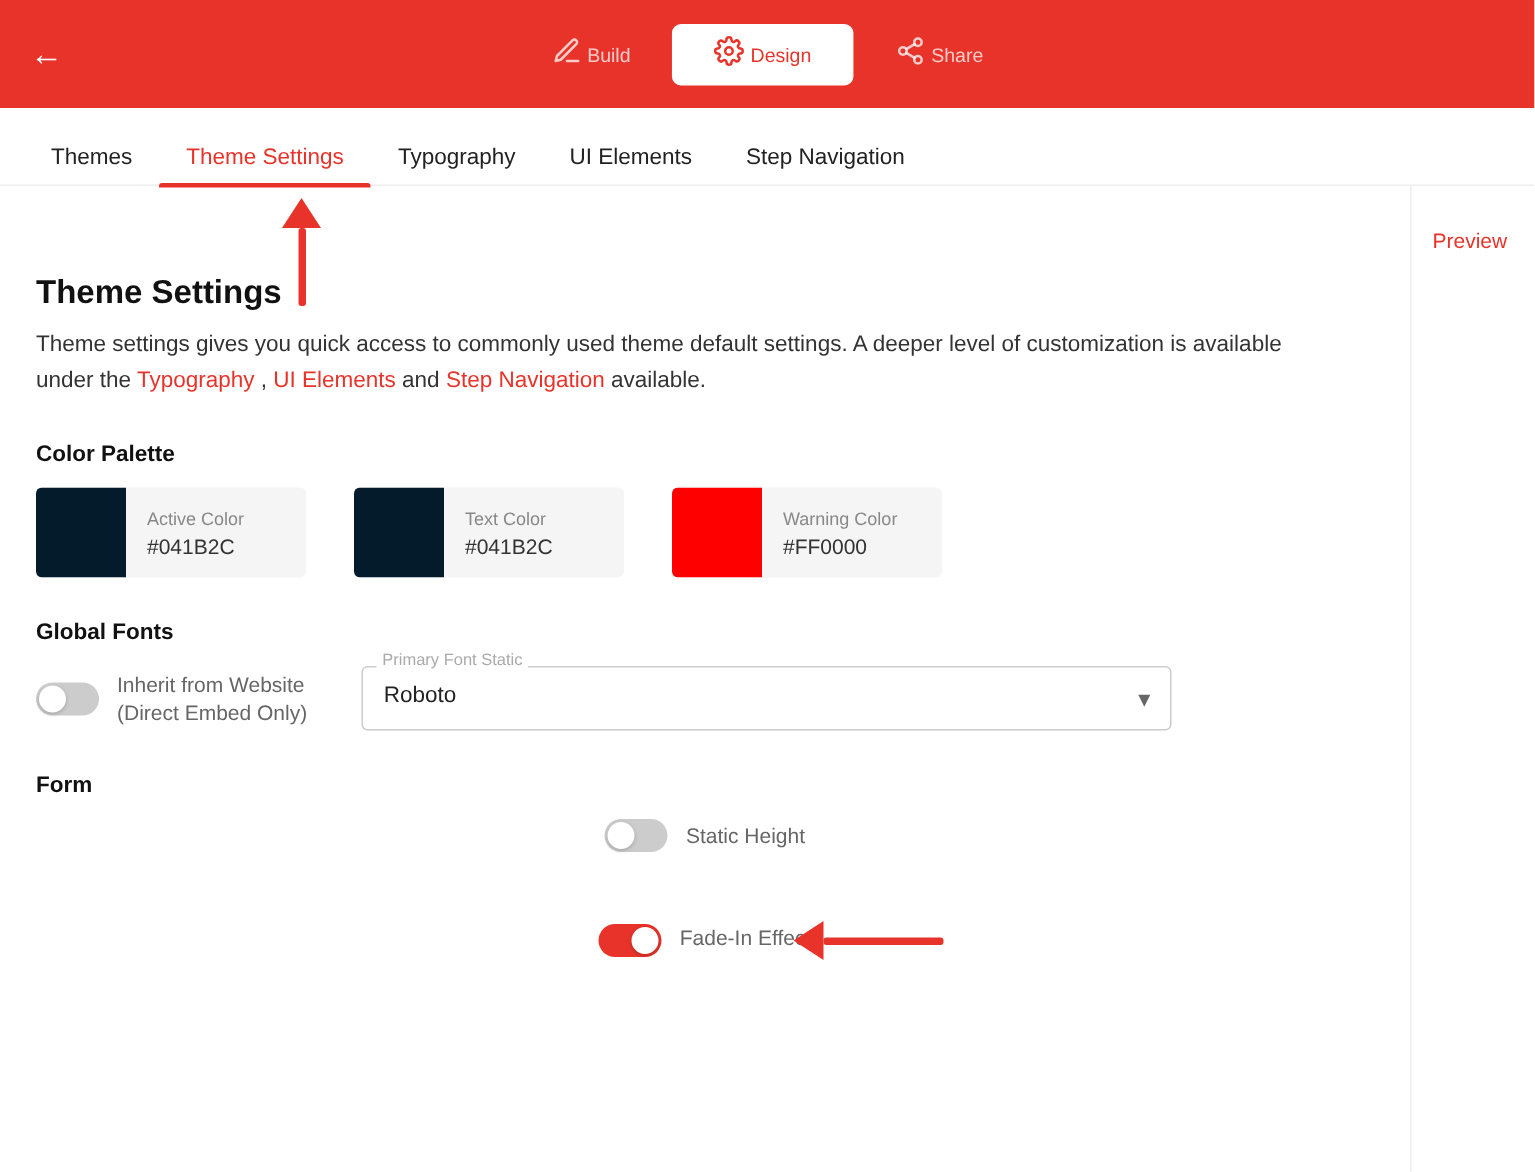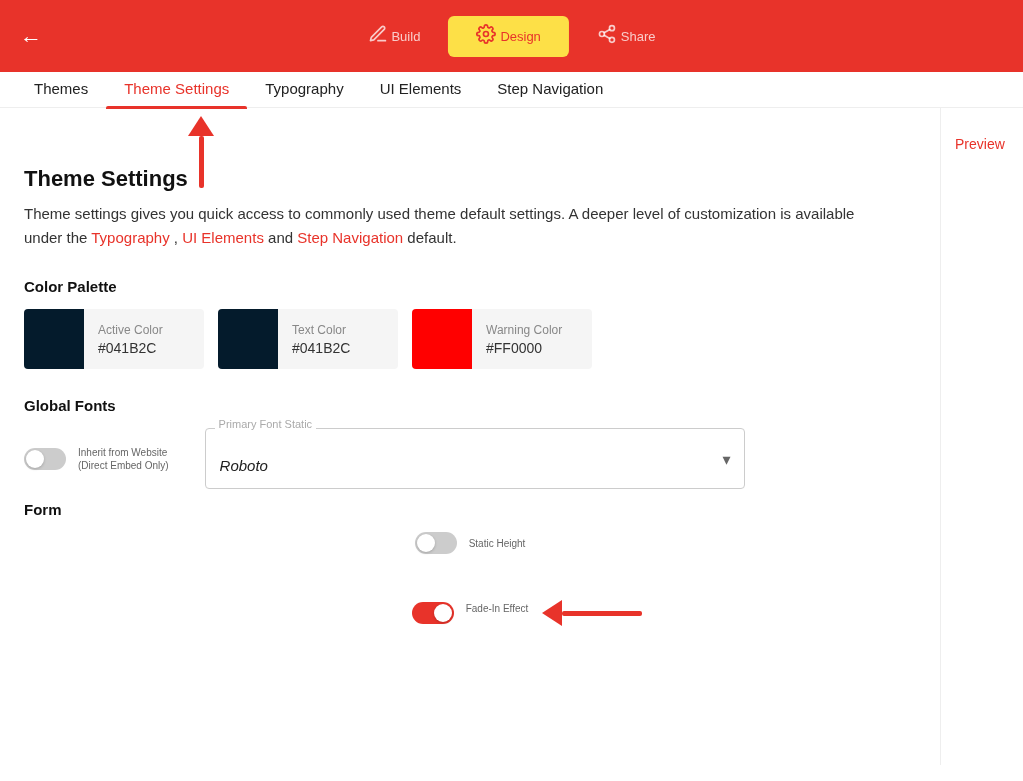--- a/index.html
+++ b/index.html
@@ -39,34 +39,34 @@
       color: rgba(255,255,255,0.75);
       font-size: 13px;
       font-weight: 500;
       padding: 8px 28px;
       cursor: pointer;
       gap: 4px;
       border-radius: 6px;
       transition: background 0.15s;
     }
     .top-bar-tab.active {
-      background: #fde047;
+      background: #ffffff;
       color: #e8332a;
     }
     .top-bar-tab .tab-icon {
       font-size: 18px;
     }
 
     
     .secondary-nav {
       display: flex;
       align-items: flex-end;
       border-bottom: 1.5px solid #eee;
       padding: 0 16px;
-      height: 36px;
+      height: 52px;
       position: relative;
     }
     .secondary-nav-item {
       font-size: 15px;
       font-weight: 500;
       color: #222;
       padding: 0 18px 10px 18px;
       cursor: pointer;
       position: relative;
       white-space: nowrap;
@@ -147,21 +147,21 @@
       font-size: 15px;
       font-weight: 700;
       color: #111;
       margin-bottom: 14px;
       margin-top: 4px;
     }
 
     
     .color-palette-row {
       display: flex;
-      gap: 14px;
+      gap: 32px;
       margin-bottom: 28px;
     }
     .color-swatch-card {
       display: flex;
       align-items: center;
       background: #f5f5f5;
       border-radius: 4px;
       overflow: hidden;
       min-width: 180px;
       cursor: pointer;
@@ -182,21 +182,21 @@
       color: #888;
     }
     .color-swatch-value {
       font-size: 14px;
       font-weight: 400;
       color: #333;
     }
 
     
     .global-fonts-section {
-      margin-bottom: 12px;
+      margin-bottom: 28px;
     }
     .global-fonts-row {
       display: flex;
       align-items: center;
       gap: 36px;
       margin-top: 4px;
     }
     .toggle-label-group {
       display: flex;
       align-items: center;
@@ -222,50 +222,49 @@
       height: 18px;
       background: #fff;
       border-radius: 50%;
       transition: left 0.15s;
       box-shadow: 0 1px 3px rgba(0,0,0,0.2);
     }
     .toggle.on .toggle-knob {
       left: 22px;
     }
     .toggle-label {
-      font-size: 10px;
+      font-size: 14px;
       color: #666;
       line-height: 1.3;
     }
     .font-family-dropdown {
       position: relative;
       flex: 1;
       max-width: 540px;
     }
     .font-family-dropdown label {
       position: absolute;
       top: -10px;
       left: 10px;
       background: #fff;
       font-size: 11px;
       color: #aaa;
       padding: 0 4px;
       z-index: 1;
     }
     .font-family-select {
       width: 100%;
-      padding: 28px 40px 14px 14px;
+      padding: 10px 40px 14px 14px;
       font-size: 15px;
       border: 1.5px solid #ccc;
       border-radius: 4px;
       background: #fff;
       appearance: none;
       cursor: pointer;
       color: #222;
-      font-style: italic;
     }
     .dropdown-arrow {
       position: absolute;
       right: 14px;
       top: 50%;
       transform: translateY(-50%);
       pointer-events: none;
       font-size: 16px;
       color: #666;
     }
@@ -384,21 +383,21 @@
   <div class="content-area">
 
     <div class="arrow-annotation">
       <div class="arrow-head"></div>
       <div class="arrow-shaft"></div>
     </div>
 
     <h1 class="page-title">Theme Settings</h1>
 
     <p class="page-desc">
-      <span>Theme settings gives you quick access to commonly used theme default settings. A deeper level of customization is available under the </span><span class="link">Typography</span><span> , </span><span class="link">UI Elements</span><span> and </span><span class="link">Step Navigation</span><span> default.</span>
+      <span>Theme settings gives you quick access to commonly used theme default settings. A deeper level of customization is available under the </span><span class="link">Typography</span><span> , </span><span class="link">UI Elements</span><span> and </span><span class="link">Step Navigation</span><span> available.</span>
     </p>
 
     <div class="section-title">Color Palette</div>
     <div class="color-palette-row">
 
       <div class="color-swatch-card">
         <div class="color-swatch-block" style="background:#041B2C;"></div>
         <div class="color-swatch-info">
           <span class="color-swatch-label">Active Color</span>
           <span class="color-swatch-value">#041B2C</span>

